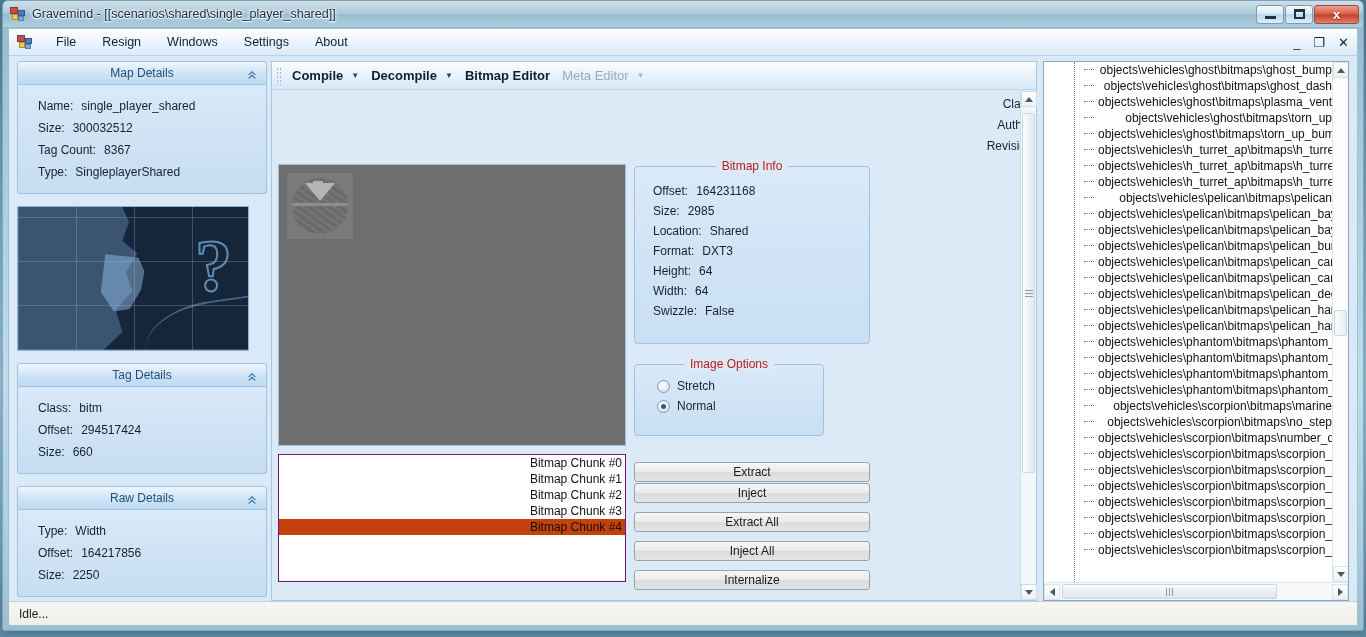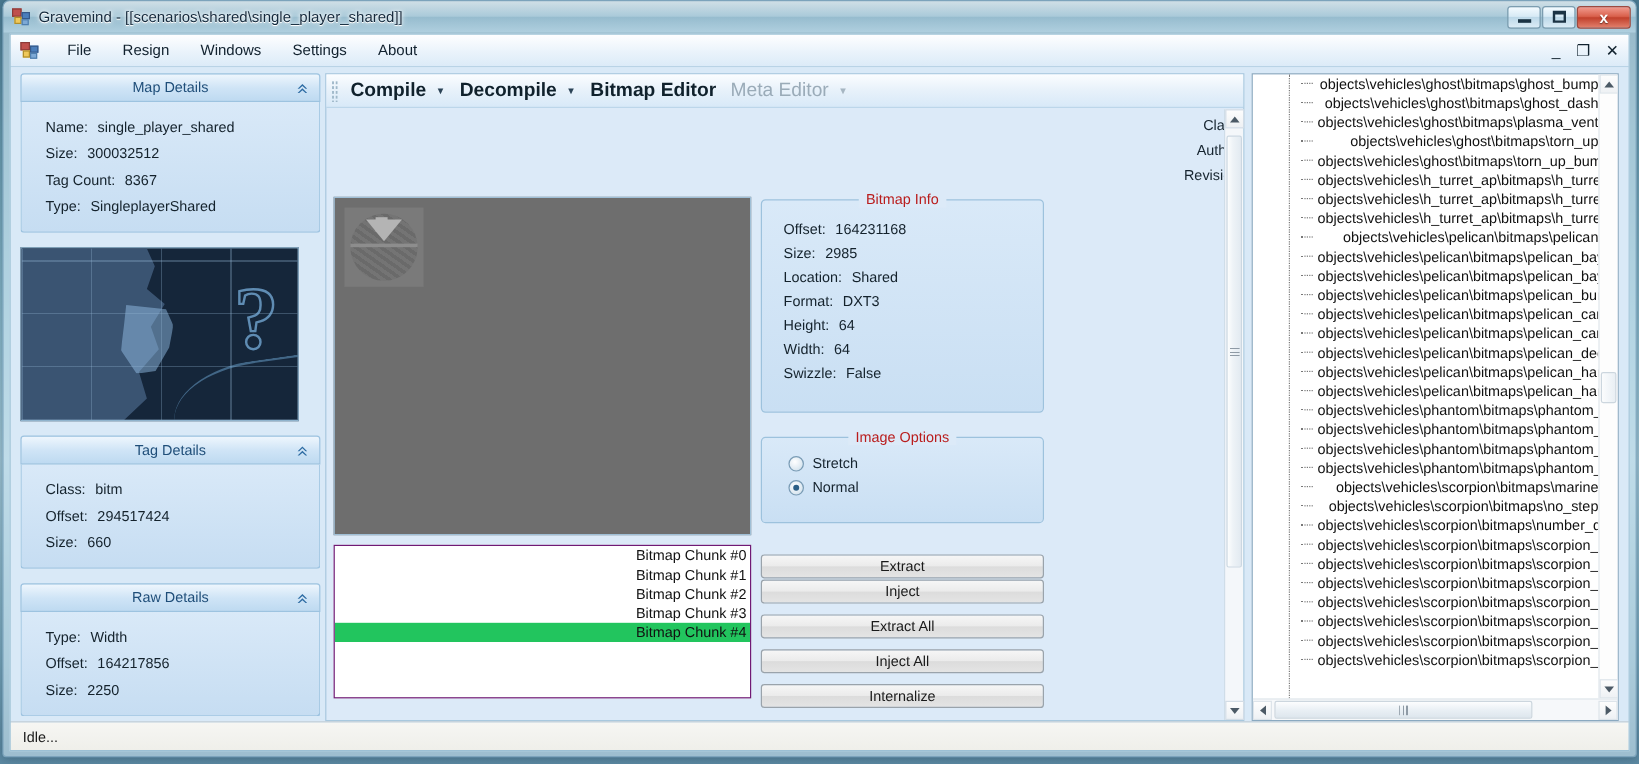--- a/index.html
+++ b/index.html
@@ -182,21 +182,21 @@
   .toolstrip {
     height: 28px; display:flex; align-items:center;
     background: linear-gradient(180deg,#fbfdff,#e7f1fa 50%, #d8e9f8);
     border-bottom: 1px solid #bcd6ea;
     padding-left: 4px;
   }
   .grip { width:6px; height:18px; margin-right:4px;
     background-image: radial-gradient(circle, #9fb8c9 40%, transparent 42%);
     background-size: 3px 4px; }
   .tsbtn {
-    font-size: 16px; color:#10212c; padding: 4px 6px; cursor:default; white-space:nowrap;
+    font-size: 13px; color:#10212c; padding: 4px 6px; cursor:default; white-space:nowrap;
     font-weight: bold;
   }
   .tsbtn.dim { color: #9aabb8; font-weight: normal; }
   .tsarrow { font-size: 8px; color:#2b4356; padding: 0 6px 0 2px; cursor:default;}
   .tsarrow.dim { color:#a6b6c2; }
 
   .metarow { font-size:12px; color:#16242f; padding: 7px 0 0 14px; }
 
   .previewbox {
     position:absolute; left: 6px; top: 102px; width: 348px; height: 282px;
@@ -222,34 +222,34 @@
   .previewbox .thumb .bar {
     position:absolute; left:5px; top:30px; width:56px; height:3px; background:#8d8d8d;
   }
 
   .chunklist {
     position:absolute; left: 6px; top: 392px; width: 348px; height: 128px;
     background:#fff; border:1px solid #701a75;
     overflow:hidden;
   }
   .chunk { font-size: 12px; color:#111; padding: 1px 3px; line-height: 14px; }
-  .chunk.sel { background: #22c55e; }
+  .chunk.sel { background: #c2410c; }
 
   
   .gbox {
     position:absolute;
     border: 1px solid #9dc2dd; border-radius: 4px;
     background: linear-gradient(180deg, #d9e9f8, #c9dff3);
   }
   .gbox-legend {
     position:absolute; top:-8px; left: 50%; transform: translateX(-50%);
     background: #dceaf8; padding: 0 6px; font-size: 12px; color:#b91c1c; white-space:nowrap;
   }
   #bitmap-info { left: 362px; top: 104px; width: 236px; height: 178px; }
-  #image-options { left: 362px; top: 302px; width: 236px; height: 72px; }
+  #image-options { left: 362px; top: 302px; width: 190px; height: 72px; }
   .inforow { font-size:12px; color:#14222c; display:flex; padding: 4px 0 4px 18px; line-height:1; }
   .inforow .k { margin-right: 8px; }
 
   .radiorow { display:flex; align-items:center; padding: 6px 0 0 22px; font-size:12px; color:#16242f;}
   .radio {
     width:13px;height:13px;border-radius:50%;
     border:1px solid #7a9cb5;
     background: radial-gradient(circle at 40% 35%, #ffffff, #dfeaf2 60%, #c6d8e4);
     margin-right:7px; position:relative; flex:none;
   }

